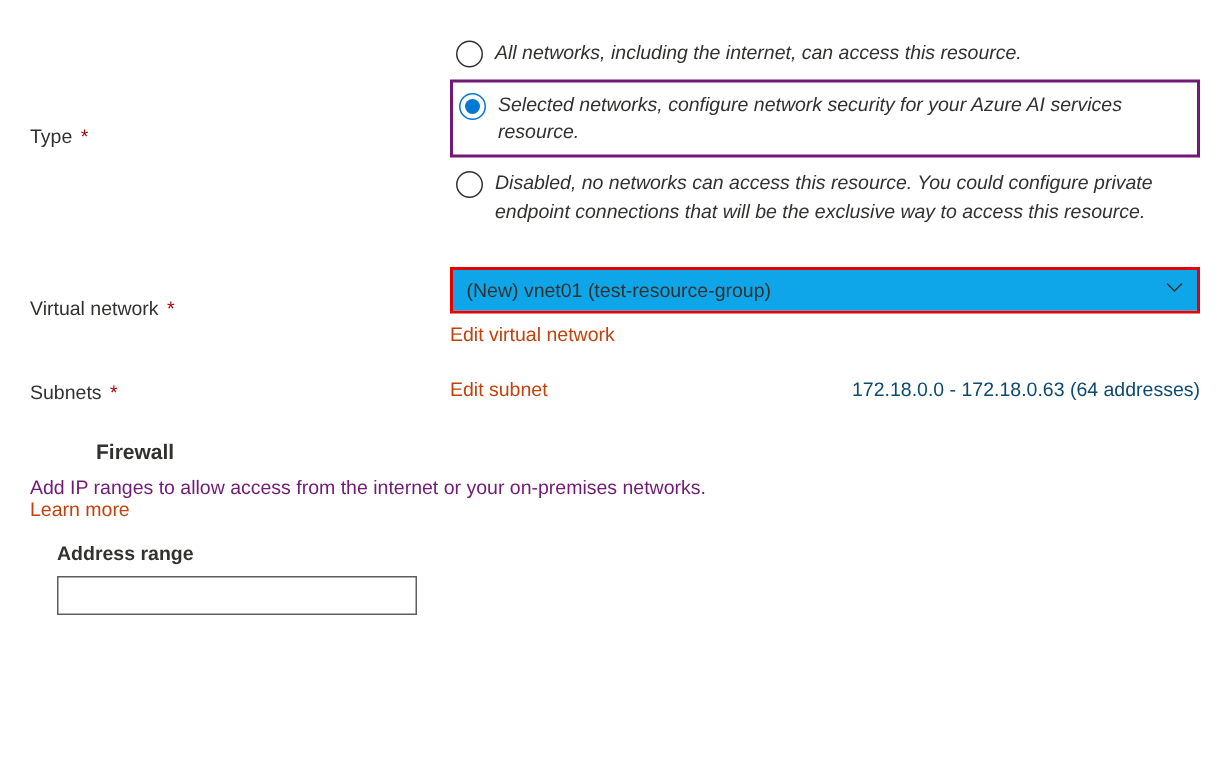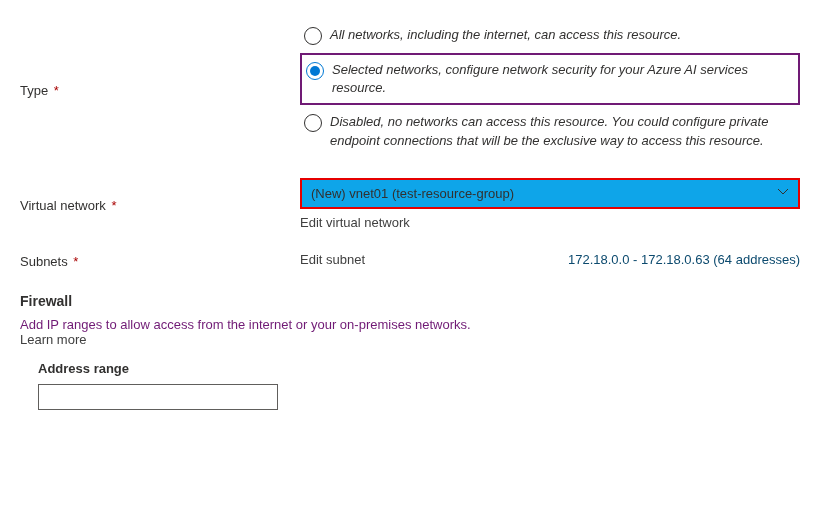--- a/index.html
+++ b/index.html
@@ -86,40 +86,41 @@
     }
     .dropdown-row.highlighted .dropdown {
       border: none;
       padding: 6px 9px;
     }
     .chevron-down svg {
       width: 12px;
       height: 12px;
     }
     .link {
-      color: #404040;
+      color: #c2410c;
       font-size: 13px;
       cursor: pointer;
       text-decoration: none;
       display: inline-block;
     }
     .link-row {
       display: flex;
       justify-content: space-between;
       align-items: center;
     }
     .ip-info {
       color: #0c4a6e;
       font-size: 13px;
     }
     .section-header {
       font-weight: 600;
       font-size: 14px;
       margin-top: 24px;
       margin-bottom: 8px;
+      margin-left: 44px;
     }
     .section-desc {
       font-size: 13px;
       color: #701a75;
     }
     .column-header {
       font-weight: 600;
       font-size: 13px;
       margin: 14px 0 8px 18px;
     }

